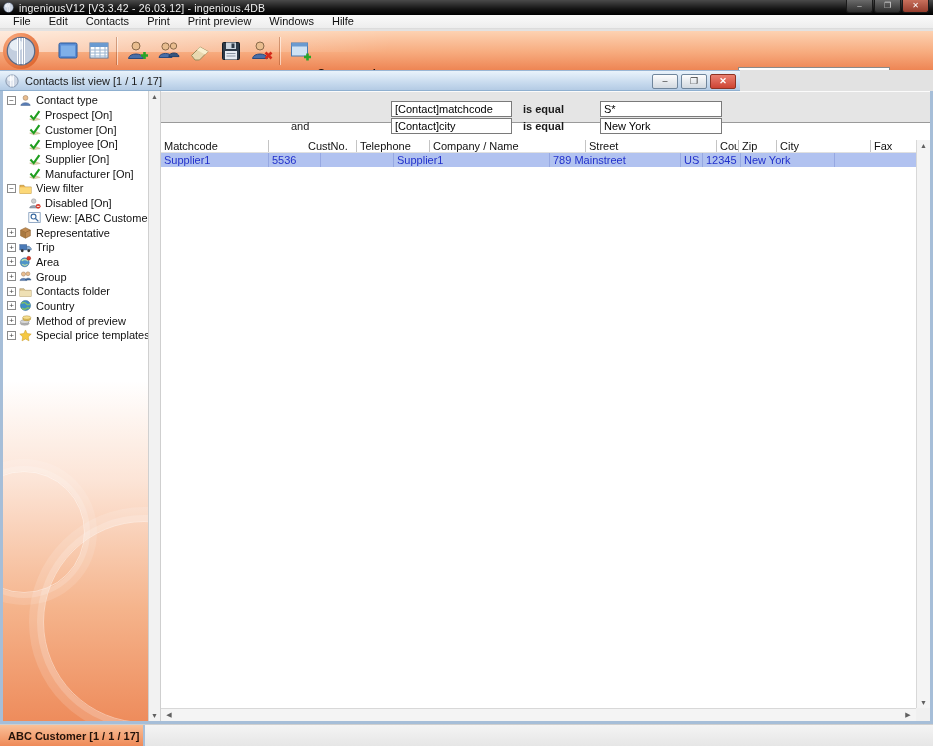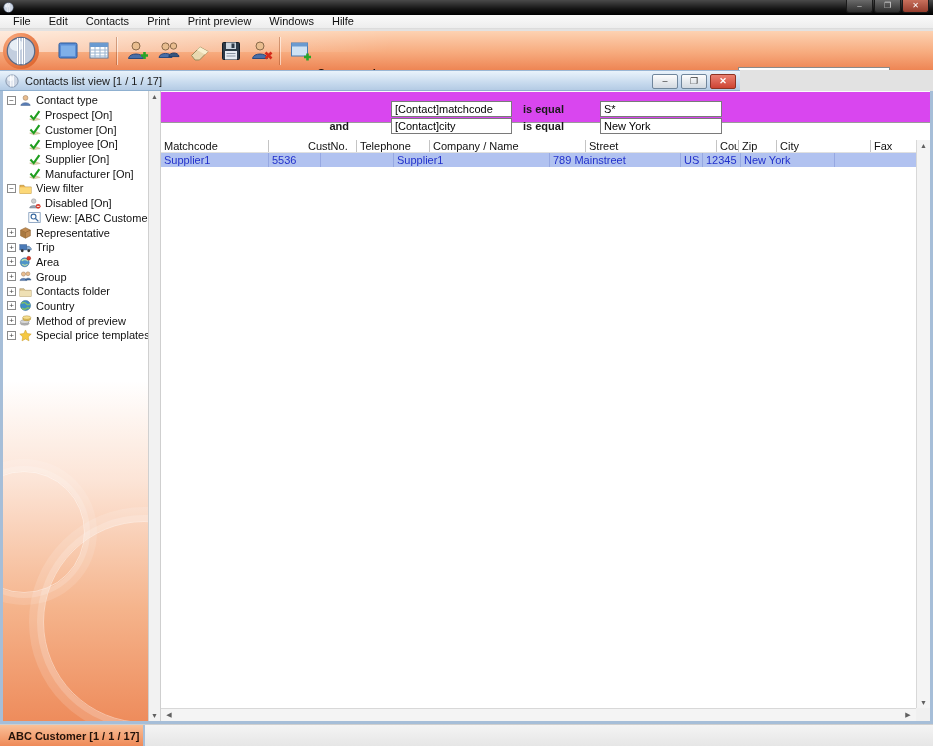--- a/index.html
+++ b/index.html
@@ -80,23 +80,23 @@
   .tree-icon { width:13px; height:13px; margin-right:4px; flex:0 0 auto; }
   .tree-icon svg { width:13px; height:13px; display:block; }
   .tree-label { color:#111; }
 
   .tree-scroll { position:relative; width:12px; height:100%;
     background:#f2f2f2; border-right:1px solid #cfcfcf; }
   .scroll-arrow { position:absolute; width:100%; text-align:center; font-size:7px; color:#606060; }
 
   .main { position:relative; flex:1; height:100%; background:#fff; }
   .criteria { position:absolute; left:0; top:0; right:0; height:32px;
-    background:#d946ef; border-top:1px solid #fbfbfb; border-bottom:1px solid #9a9a9a; }
+    background:#e5e5e5; border-top:1px solid #fbfbfb; border-bottom:1px solid #9a9a9a; }
   .crit-row { position:absolute; left:0; height:16px; width:100%; }
-  .crit-conj { position:absolute; left:130px; width:58px; text-align:right; font-weight:bold; top:2px; }
+  .crit-conj { position:absolute; left:130px; width:58px; font-weight:normal; top:2px; }
   .crit-field { position:absolute; left:230px; width:121px; height:16px; border:1px solid #7a7a7a;
     background:#fff; font-family:inherit; font-size:11px; padding:0 3px; }
   .crit-op { position:absolute; left:362px; top:2px; font-weight:bold; }
   .crit-value { position:absolute; left:439px; width:122px; height:16px; border:1px solid #7a7a7a;
     background:#fff; font-family:inherit; font-size:11px; padding:0 3px; }
 
   .grid { position:absolute; left:0; top:49px; right:14px; bottom:13px; overflow:hidden; }
   .grid-header { display:flex; height:13px; background:#fff; border-bottom:1px solid #e0e0e0; }
   .grid-header .cell { border-right:1px solid #c4c4c4; padding:0 0 0 3px; line-height:13px;
     overflow:hidden; white-space:nowrap; color:#111; }
@@ -124,20 +124,21 @@
 
 <div class="abs titlebar">
   <span class="app-logo">
     <svg viewBox="0 0 24 24">
         <circle cx="12" cy="12" r="10.5" fill="#cdd6e4" stroke="#5a6a86"></circle>
         <ellipse cx="9" cy="8" rx="5" ry="4" fill="#f2f6fa" opacity=".8"></ellipse>
         <path d="M10 2.2v19.6M14 2.2v19.6" stroke="#fff" stroke-width="2.2" fill="none"></path>
         <path d="M10 2.2v19.6M14 2.2v19.6" stroke="#7a8aa6" stroke-width=".5" fill="none"></path>
       </svg>
   </span>
+  <span class="title-text">ingeniousV12 [V3.3.42 - 26.03.12] - ingenious.4DB</span>
   <span class="win-btns">
     <span class="win-btn">–</span>
     <span class="win-btn">❐</span>
     <span class="win-btn close">✕</span>
   </span>
 </div>
 
 <div class="abs menubar">
     <span class="menu-item">File</span>
     <span class="menu-item">Edit</span>

